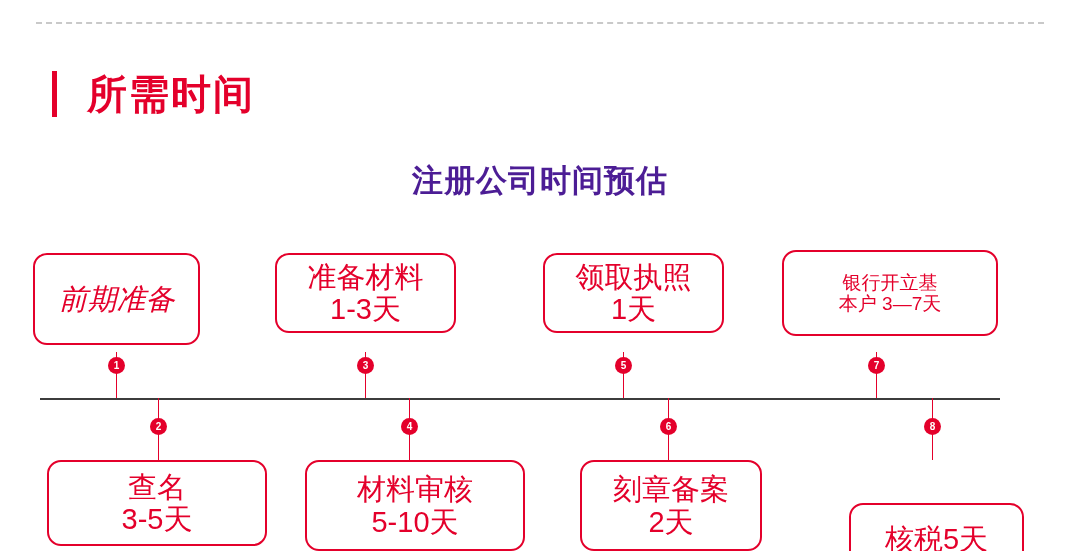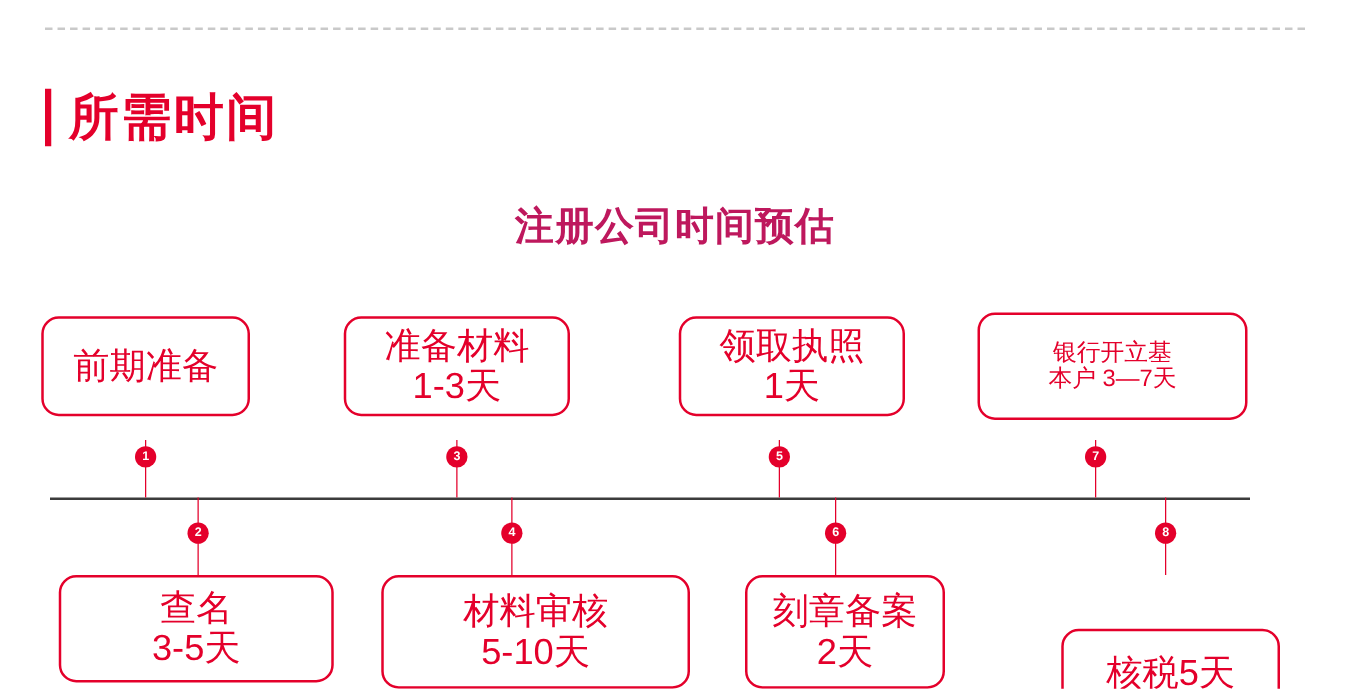--- a/index.html
+++ b/index.html
@@ -21,25 +21,26 @@
     left: 36px;
     top: 22px;
     width: 1008px;
     height: 0;
     border-top: 2px dashed #c9c9c9;
   }
 
   
   .section-heading {
     position: absolute;
-    left: 36px;
+    left: 52px;
     top: 66px;
     display: flex;
     align-items: center;
     height: 56px;
+    gap: 16px;
   }
   .section-heading .bar {
     width: 5px;
     height: 46px;
     background: #e4002b;
     margin-right: 14px;
   }
   .section-heading .text {
     font-size: 40px;
     font-weight: bold;
@@ -50,21 +51,21 @@
 
   
   .chart-title {
     position: absolute;
     top: 160px;
     left: 0;
     width: 1080px;
     text-align: center;
     font-size: 31px;
     font-weight: bold;
-    color: #be185d;
+    color: #4c1d95;
     letter-spacing: 1px;
   }
 
   
   .axis-line {
     position: absolute;
     left: 40px;
     top: 398px;
     width: 960px;
     height: 0;
@@ -139,27 +140,27 @@
 <div class="bullet" style="left:108px; top:357px;">1</div>
 <div class="bullet" style="left:357px; top:357px;">3</div>
 <div class="bullet" style="left:615px; top:357px;">5</div>
 <div class="bullet" style="left:868px; top:357px;">7</div>
 
 <div class="bullet" style="left:150px; top:418px;">2</div>
 <div class="bullet" style="left:401px; top:418px;">4</div>
 <div class="bullet" style="left:660px; top:418px;">6</div>
 <div class="bullet" style="left:924px; top:418px;">8</div>
 
-<div class="box" style="left:33px; top:253px; width:167px; height:80px;">前期准备</div>
+<div class="box" style="left:33px; top:253px; width:167px; height:92px;font-style:italic;">前期准备</div>
 <div class="box" style="left:275px; top:253px; width:181px; height:80px;">准备材料
 1-3天</div>
 <div class="box" style="left:533px; top:253px; width:181px; height:80px;margin-left:10px;">领取执照
 1天</div>
 <div class="box tall" style="left:782px; top:250px; width:216px; height:86px;">银行开立基
 本户 3—7天</div>
 
 <div class="box" style="left:47px; top:460px; width:220px; height:86px;">查名
 3-5天</div>
-<div class="box" style="left:305px; top:460px; width:247px; height:91px;">材料审核
+<div class="box" style="left:305px; top:460px; width:220px; height:91px;">材料审核
 5-10天</div>
-<div class="box" style="left:596px; top:460px; width:160px; height:91px;">刻章备案
+<div class="box" style="left:580px; top:460px; width:182px; height:91px;">刻章备案
 2天</div>
 <div class="box" style="left:849px; top:460px; width:175px; height:73px;margin-top:43px;">核税5天</div>
 
 </body></html>

